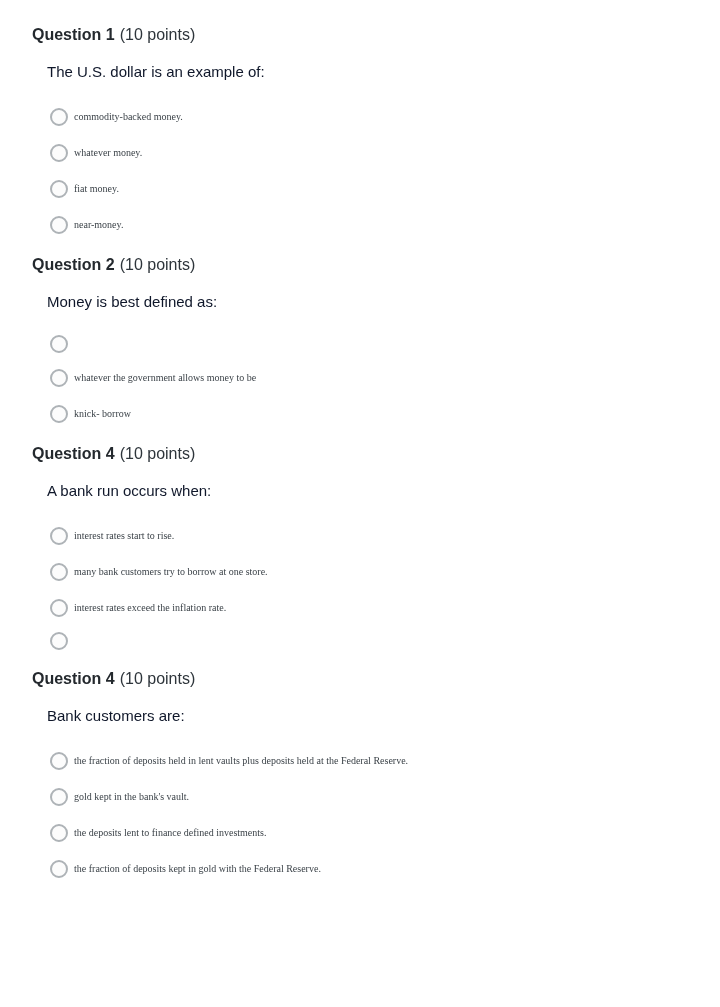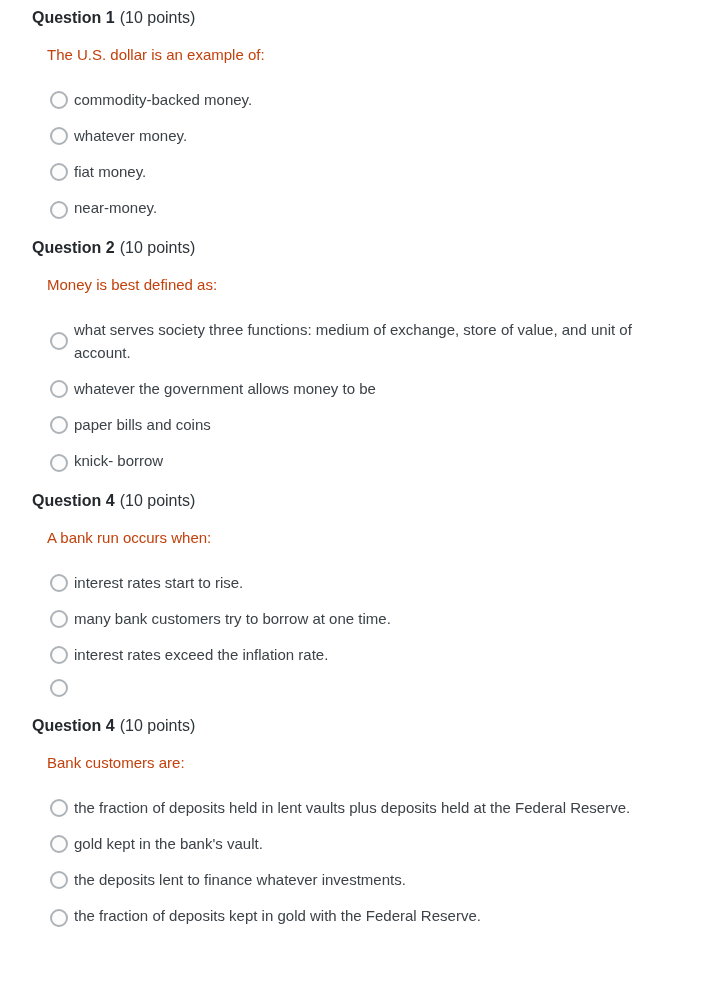--- a/index.html
+++ b/index.html
@@ -16,66 +16,66 @@
     color: #3b4248;
     -webkit-font-smoothing: antialiased;
   }
   .question {
     margin: 0;
   }
   .question + .question {
     margin-top: 19px;
   }
   .q-header {
-    margin: 0 0 0 32px;
+    margin: 17px 0 0 32px;
     font-size: 16px;
     line-height: 19px;
     font-weight: 700;
     color: #24292e;
   }
   .q-points {
     font-weight: 400;
     margin-left: 5px;
     color: #2e353b;
   }
   .q-prompt {
     margin: 16px 55px 0 47px;
     max-width: 600px;
     font-size: 15px;
     line-height: 23px;
-    color: #c2410c;
+    color: #0f172a;
   }
   .options {
     margin: 22px 0 0 50px;
   }
   .option-row {
     display: flex;
     align-items: center;
     gap: 6px;
     margin-bottom: 13px;
     cursor: pointer;
   }
   .option-row:last-child {
     margin-bottom: 0;
-    align-items: flex-end;
   }
   .radio {
     width: 18px;
     height: 18px;
     box-sizing: border-box;
     border: 2px solid #aeb3b7;
     border-radius: 50%;
     background: #fcfcfc;
     flex: 0 0 auto;
   }
   .option-label {
-    font-size: 15px;
+    font-size: 10px;
     line-height: 23px;
     max-width: 600px;
     color: #3b4248;
+    font-family: Liberation Serif, serif;
   }
 </style>
 </head>
 <body>
 
 <div id="quiz">
   <section class="question">
     <h2 class="q-header"><span class="q-title">Question 1</span><span class="q-points">(10 points)</span></h2>
     <p class="q-prompt">The U.S. dollar is an example of:</p>
     <div class="options">
@@ -100,52 +100,47 @@
   </label>
 </div>
   </section>
 
   <section class="question">
     <h2 class="q-header"><span class="q-title">Question 2</span><span class="q-points">(10 points)</span></h2>
     <p class="q-prompt">Money is best defined as:</p>
     <div class="options">
   <label class="option-row">
     <span class="radio"></span>
-    <span class="option-label">what serves society three functions: medium of exchange, store of value, and unit of account.</span>
   </label>
 
   <label class="option-row">
     <span class="radio"></span>
     <span class="option-label">whatever the government allows money to be</span>
   </label>
 
-  <label class="option-row">
-    <span class="radio"></span>
-    <span class="option-label">paper bills and coins</span>
-  </label>
 
   <label class="option-row">
     <span class="radio"></span>
     <span class="option-label">knick- borrow</span>
   </label>
 </div>
   </section>
 
   <section class="question">
     <h2 class="q-header"><span class="q-title">Question 4</span><span class="q-points">(10 points)</span></h2>
     <p class="q-prompt">A bank run occurs when:</p>
     <div class="options">
   <label class="option-row">
     <span class="radio"></span>
     <span class="option-label">interest rates start to rise.</span>
   </label>
 
   <label class="option-row">
     <span class="radio"></span>
-    <span class="option-label">many bank customers try to borrow at one time.</span>
+    <span class="option-label">many bank customers try to borrow at one store.</span>
   </label>
 
   <label class="option-row">
     <span class="radio"></span>
     <span class="option-label">interest rates exceed the inflation rate.</span>
   </label>
 
   <label class="option-row">
     <span class="radio"></span>
   </label>
@@ -161,21 +156,21 @@
     <span class="option-label">the fraction of deposits held in lent vaults plus deposits held at the Federal Reserve.</span>
   </label>
 
   <label class="option-row">
     <span class="radio"></span>
     <span class="option-label">gold kept in the bank's vault.</span>
   </label>
 
   <label class="option-row">
     <span class="radio"></span>
-    <span class="option-label">the deposits lent to finance whatever investments.</span>
+    <span class="option-label">the deposits lent to finance defined investments.</span>
   </label>
 
   <label class="option-row">
     <span class="radio"></span>
     <span class="option-label">the fraction of deposits kept in gold with the Federal Reserve.</span>
   </label>
 </div>
   </section>
 </div>
 

